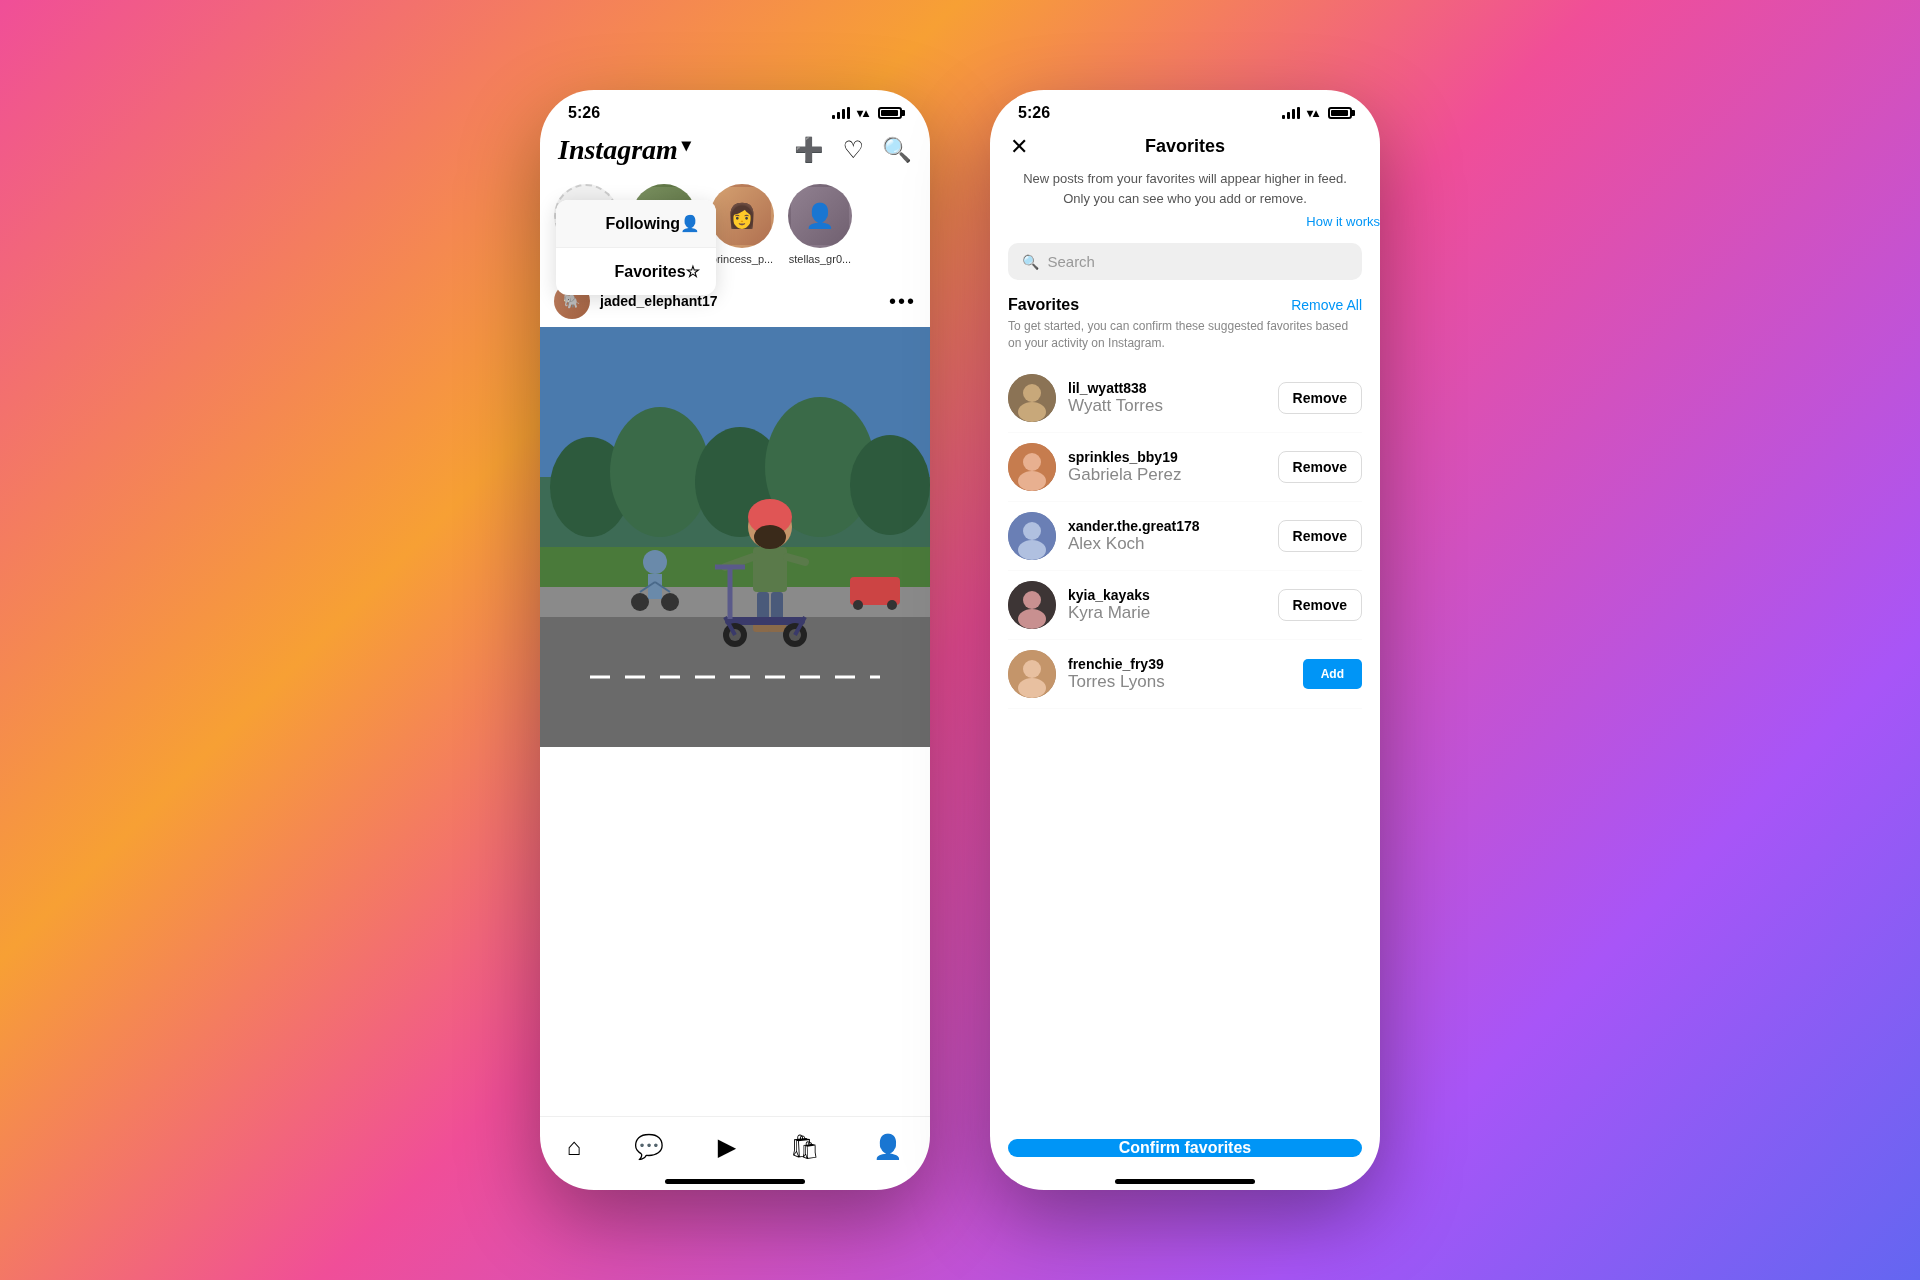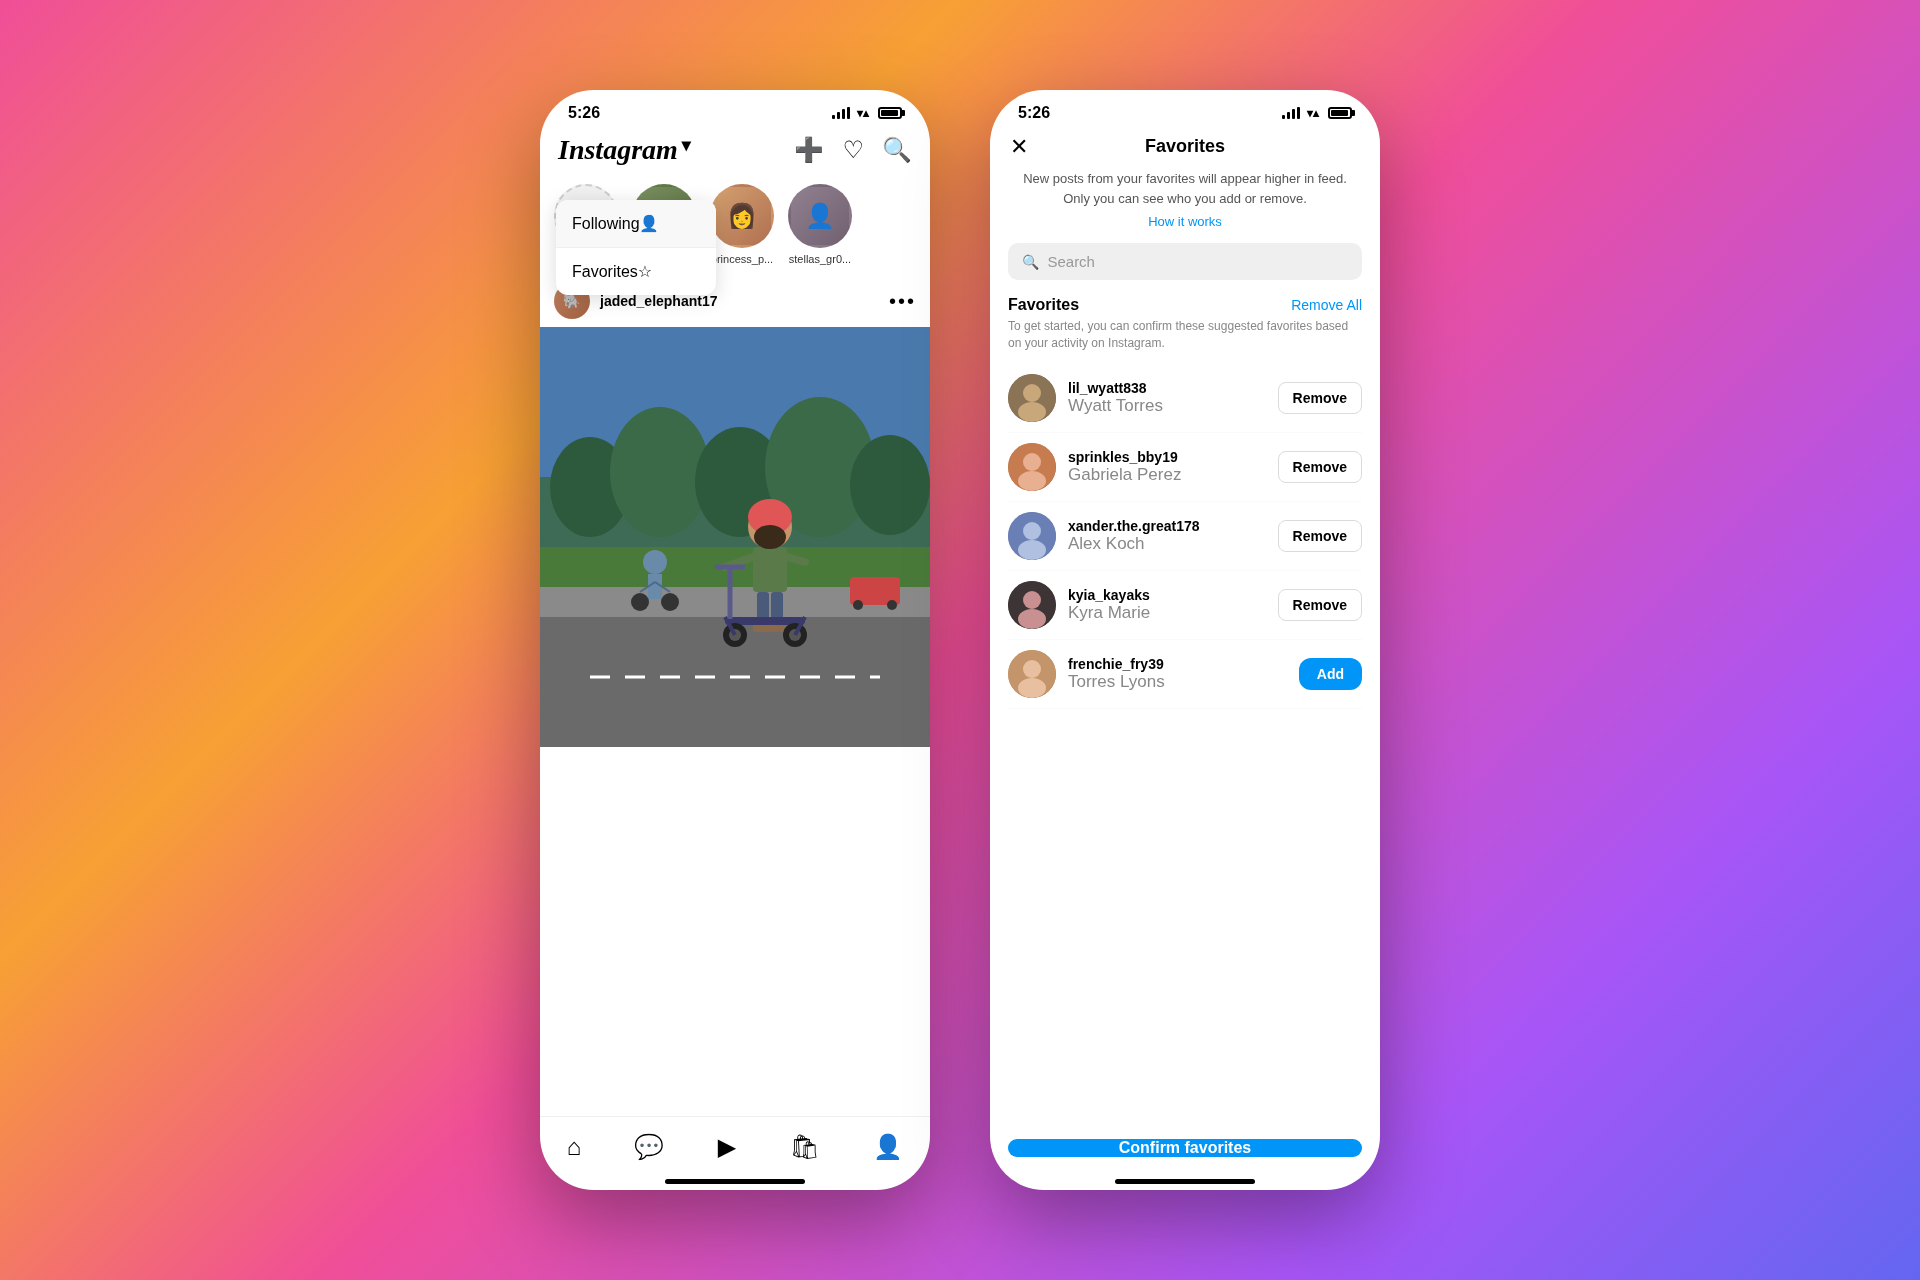--- a/index.html
+++ b/index.html
@@ -136,24 +136,24 @@
       border-radius: 12px;
       box-shadow: 0 4px 20px rgba(0,0,0,0.15);
       z-index: 10;
       width: 160px;
       overflow: hidden;
     }
 
     .dropdown-item {
       display: flex;
       align-items: center;
-      justify-content: flex-start;
+      justify-content: flex-end;
       padding: 14px 16px;
       font-size: 16px;
-      font-weight: 400;
+      font-weight: 700;
       cursor: pointer;
     }
 
     .dropdown-item:first-child {
       border-bottom: 1px solid #efefef;
       background: #f8f8f8;
     }
 
     
     .stories-row {
@@ -291,21 +291,21 @@
       text-align: center;
       font-size: 13px;
       color: #555;
       padding: 0 30px 6px;
       line-height: 1.5;
     }
 
     .how-it-works {
       color: #0095f6;
       font-size: 13px;
-      text-align: center;
+      text-align: right;
       margin-bottom: 14px;
       display: block;
     }
 
     .search-bar {
       margin: 0 18px 16px;
       background: #efefef;
       border-radius: 10px;
       padding: 10px 14px;
       display: flex;
@@ -394,23 +394,23 @@
       padding: 7px 14px;
       font-size: 14px;
       font-weight: 600;
       cursor: pointer;
       color: #000;
     }
 
     .add-btn {
       background: #0095f6;
       border: none;
-      border-radius: 12px;
+      border-radius: 5px;
       padding: 8px 18px;
-      font-size: 14px;
+      font-size: 12px;
       font-weight: 600;
       cursor: pointer;
       color: #fff;
     }
 
     .confirm-btn {
       background: #0095f6;
       color: #fff;
       border: none;
       border-radius: 12px;

